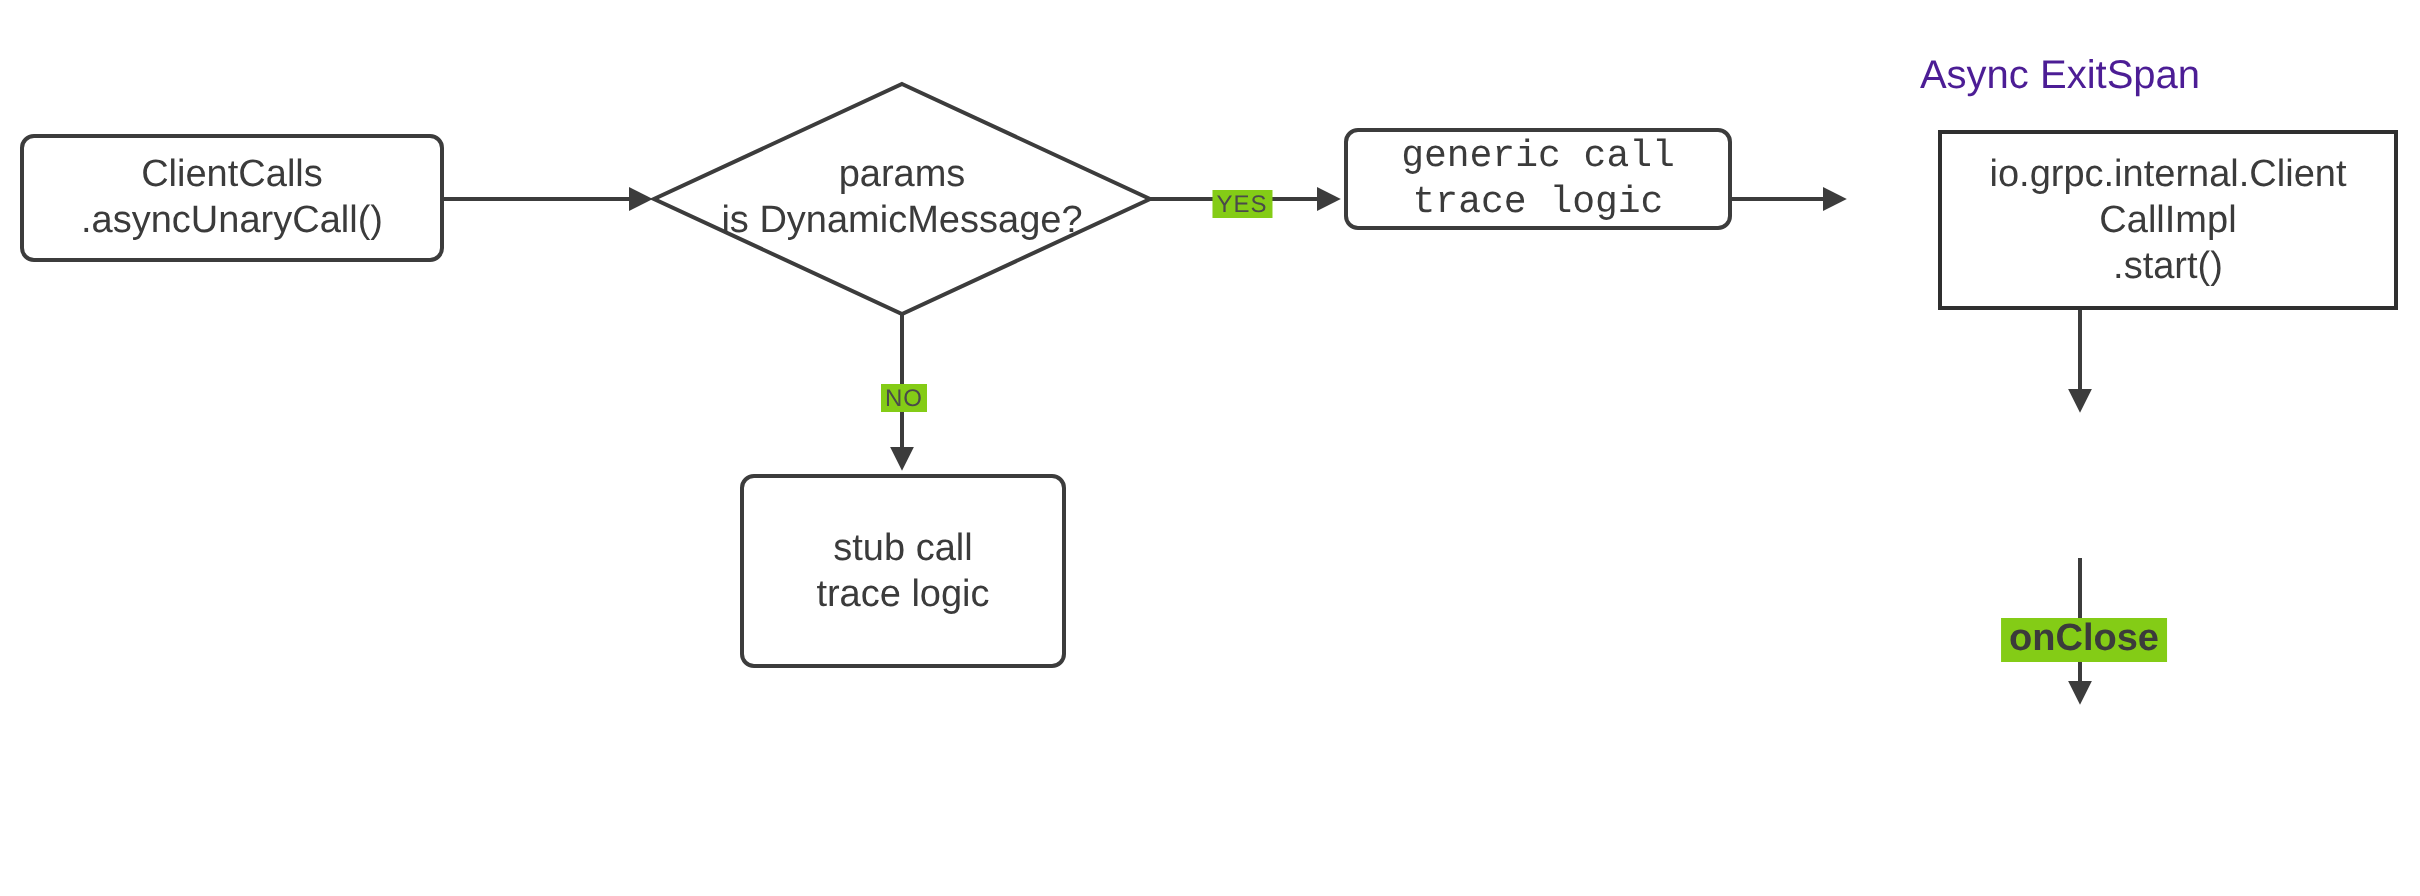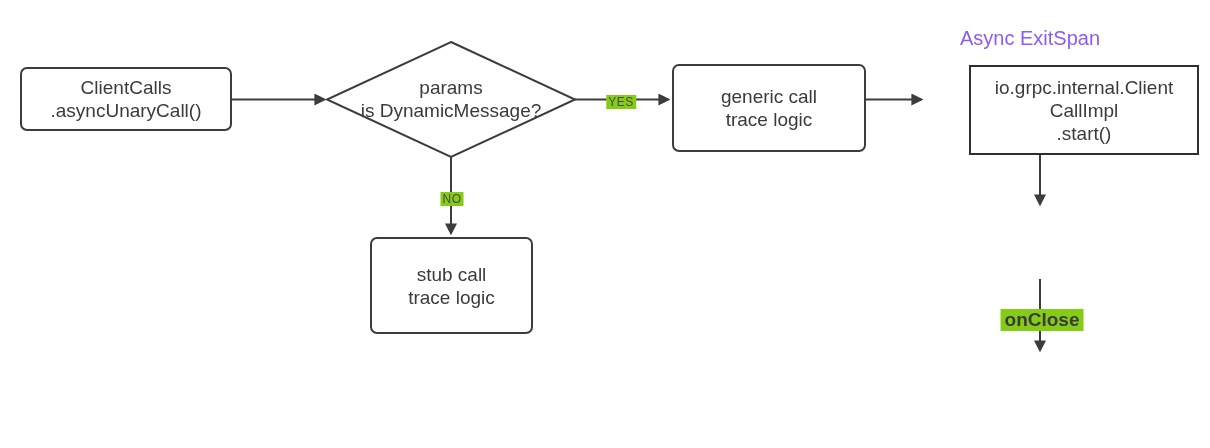--- a/index.html
+++ b/index.html
@@ -79,21 +79,21 @@
     color: #4a4a4a;
     padding: 0 2px;
     letter-spacing: 0.5px;
   }
   .annotation {
     position: absolute;
     transform: translateX(-50%);
     white-space: nowrap;
     font-size: 20px;
     line-height: 24px;
-    color: #8b5cf6;
+    color: #4c1d95;
   }
 </style>
 </head>
 <body>
 
 <div class="canvas">
 
   <svg class="layer" width="1210" height="448" viewBox="0 0 1210 448">
     <defs>
       <marker id="arrow" viewBox="0 0 10 10" refX="8" refY="5" markerWidth="6" markerHeight="6" orient="auto">
@@ -104,29 +104,29 @@
     <line class="edge" x1="222" y1="99.5" x2="324" y2="99.5" marker-end="url(#arrow)"></line>
     <line class="edge" x1="575" y1="99.5" x2="668" y2="99.5" marker-end="url(#arrow)"></line>
     <line class="edge" x1="866" y1="99.5" x2="921" y2="99.5" marker-end="url(#arrow)"></line>
     <line class="edge" x1="1040" y1="135" x2="1040" y2="204" marker-end="url(#arrow)"></line>
     <line class="edge" x1="1040" y1="279" x2="1040" y2="350" marker-end="url(#arrow)"></line>
     <line class="edge" x1="451" y1="157" x2="451" y2="233" marker-end="url(#arrow)"></line>
 
     <polygon class="diamond" points="451,42 575,99.5 451,157 327,99.5"></polygon>
   </svg>
 
-  <div class="node" style="left:10px; top:67px; width:212px; height:64px;margin-left:10px;">
+  <div class="node" style="left:10px; top:67px; width:212px; height:64px;">
     <span class="node-text">ClientCalls
 .asyncUnaryCall()</span>
   </div>
 
   <div class="diamond-text">params
 is DynamicMessage?</div>
 
-  <div class="node" style="left:672px; top:64px; width:194px; height:88px;">
+  <div class="node" style="left:672px; top:64px; width:194px; height:51px;font-family:Liberation Mono, monospace;">
     <span class="node-text">generic call
 trace logic</span>
   </div>
 
   <div class="node sharp" style="left:925px; top:65px; width:230px; height:90px;margin-left:44px;">
     <span class="node-text">io.grpc.internal.Client
 CallImpl
 .start()</span>
   </div>
 

